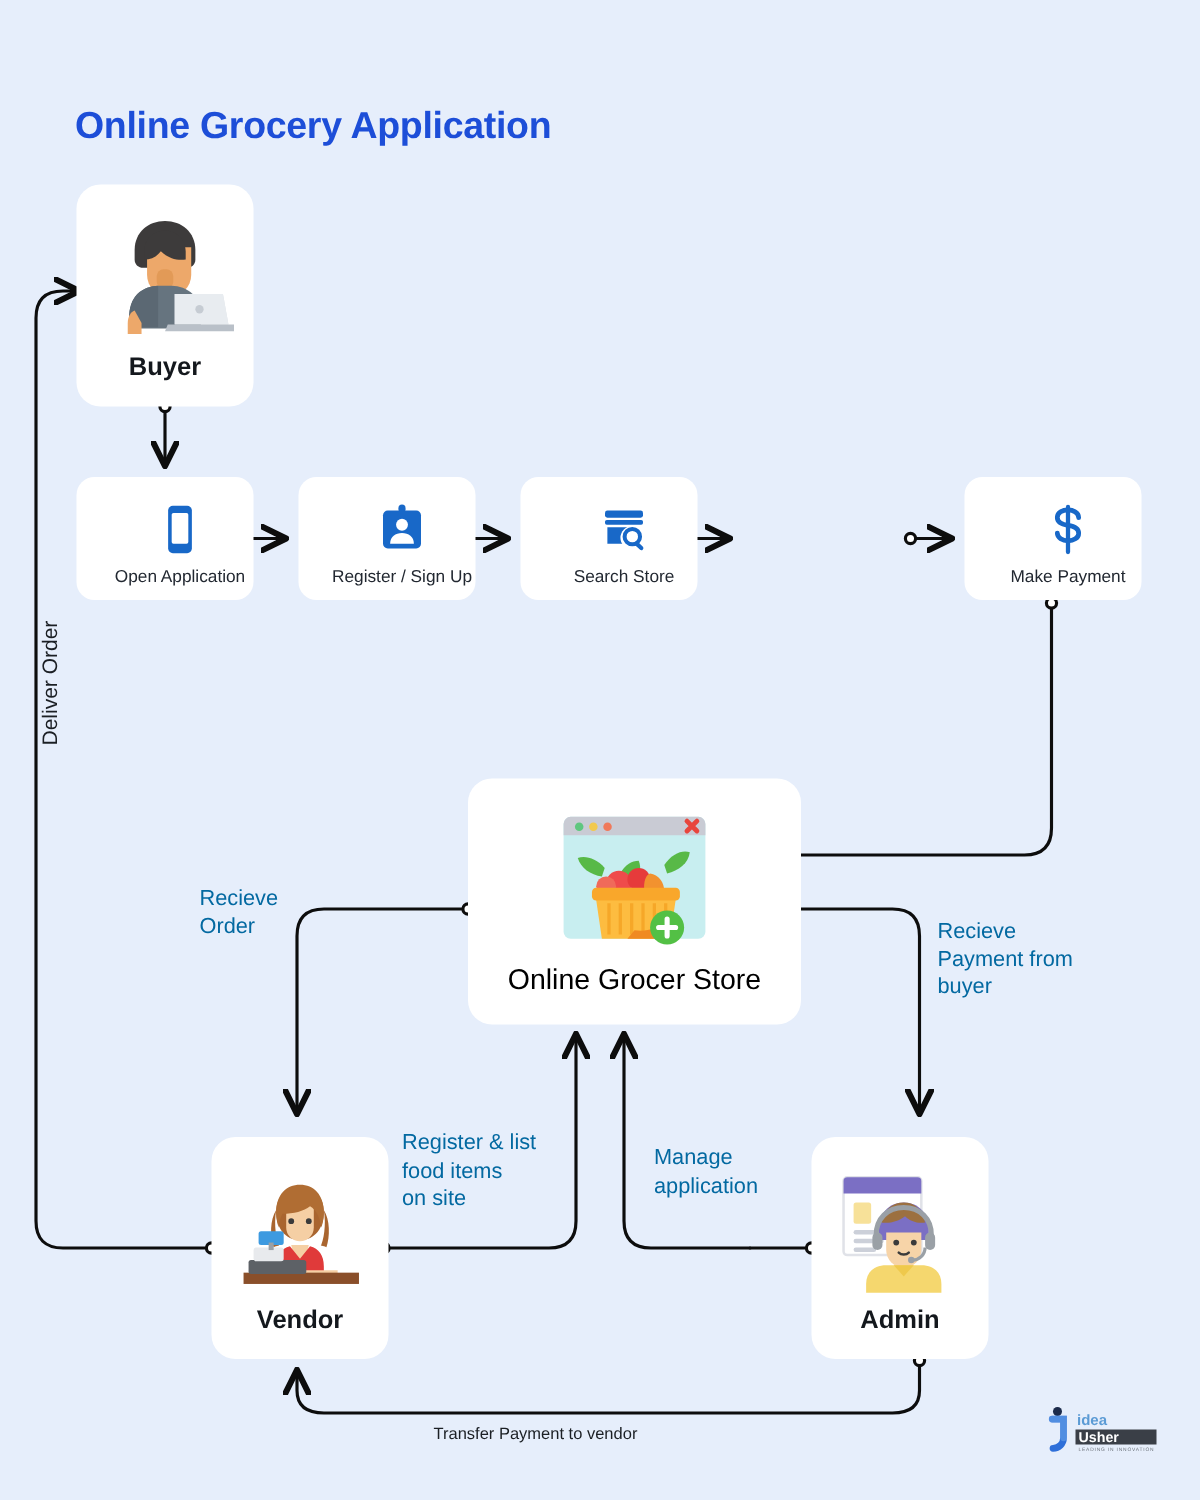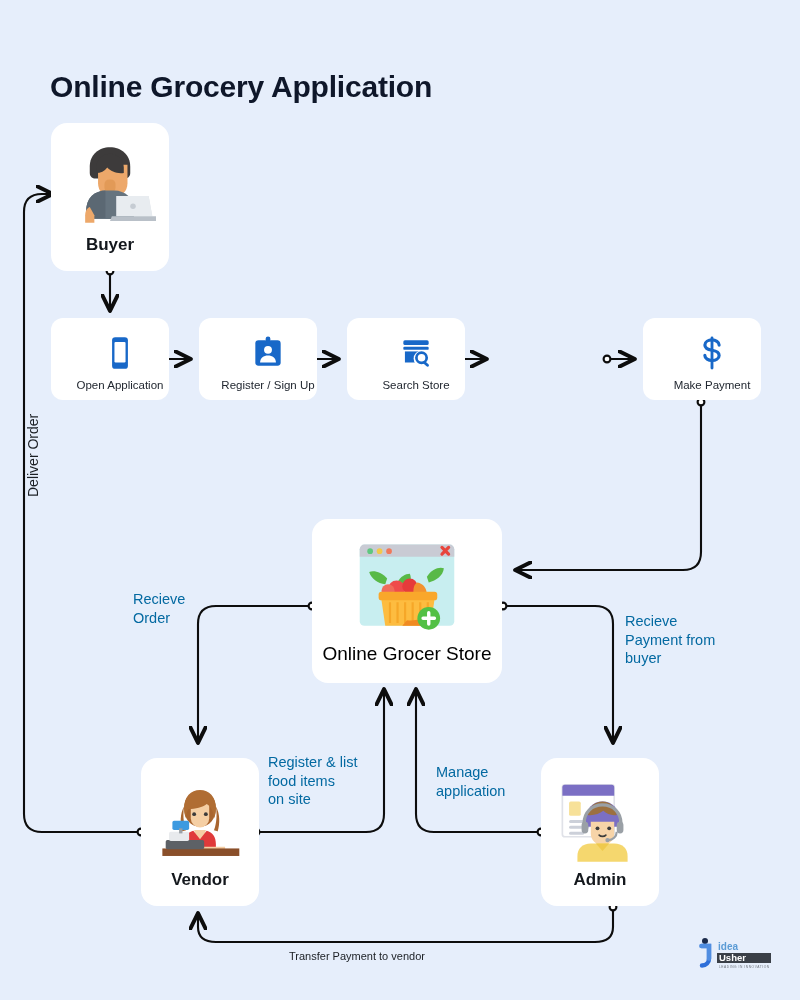--- a/index.html
+++ b/index.html
@@ -19,23 +19,23 @@
     left: 0; top: 0;
     width: 800px;
     height: 1000px;
   }
 
   
   #page-title {
     position: absolute;
     left: 50px;
     top: 70px;
-    font-size: 30px;
+    font-size: 25px;
     font-weight: bold;
-    color: #0f172a;
+    color: #1d4ed8;
     letter-spacing: -0.2px;
     white-space: nowrap;
   }
 
   
   #wires {
     position: absolute;
     left: 0; top: 0;
     width: 800px;
     height: 1000px;
@@ -90,21 +90,21 @@
     font-size: 11.5px;
     color: #222831;
     margin-top: 7px;
     white-space: nowrap;
   }
 
   
   #node-store {
     left: 312px;
     top: 519px;
-    width: 190px;
+    width: 222px;
     height: 164px;
     border-radius: 16px;
   }
   #node-store .art {
     width: 104px;
     height: 104px;
   }
   #node-store .actor-label {
     font-size: 19px;
     margin-top: 2px;

